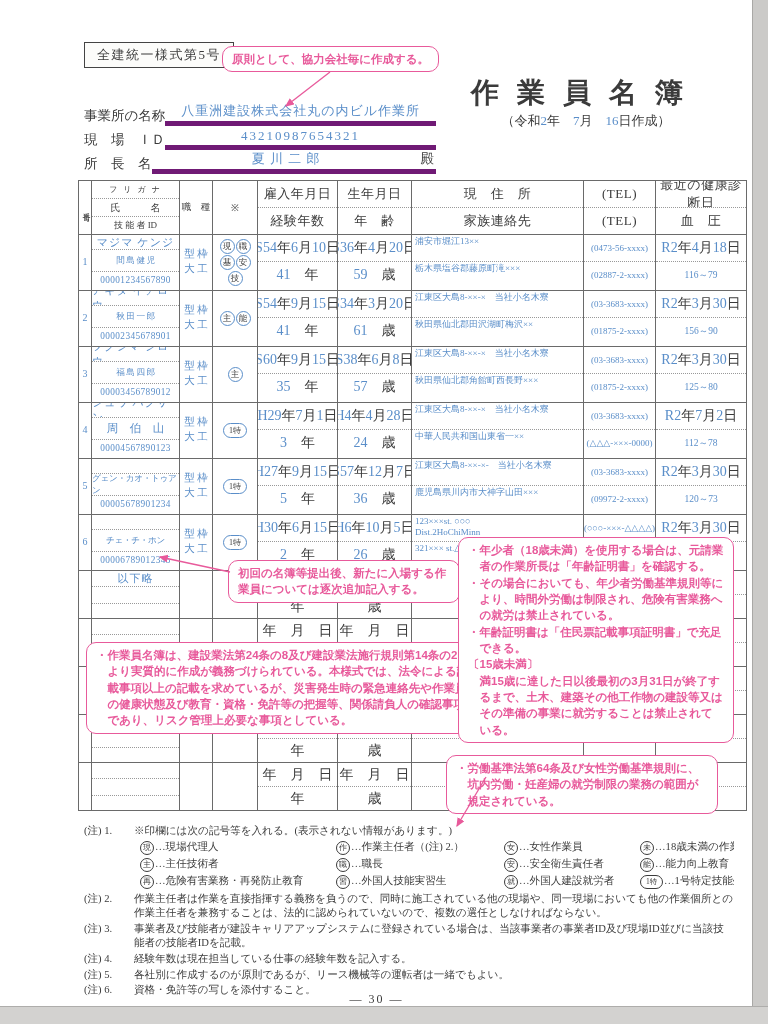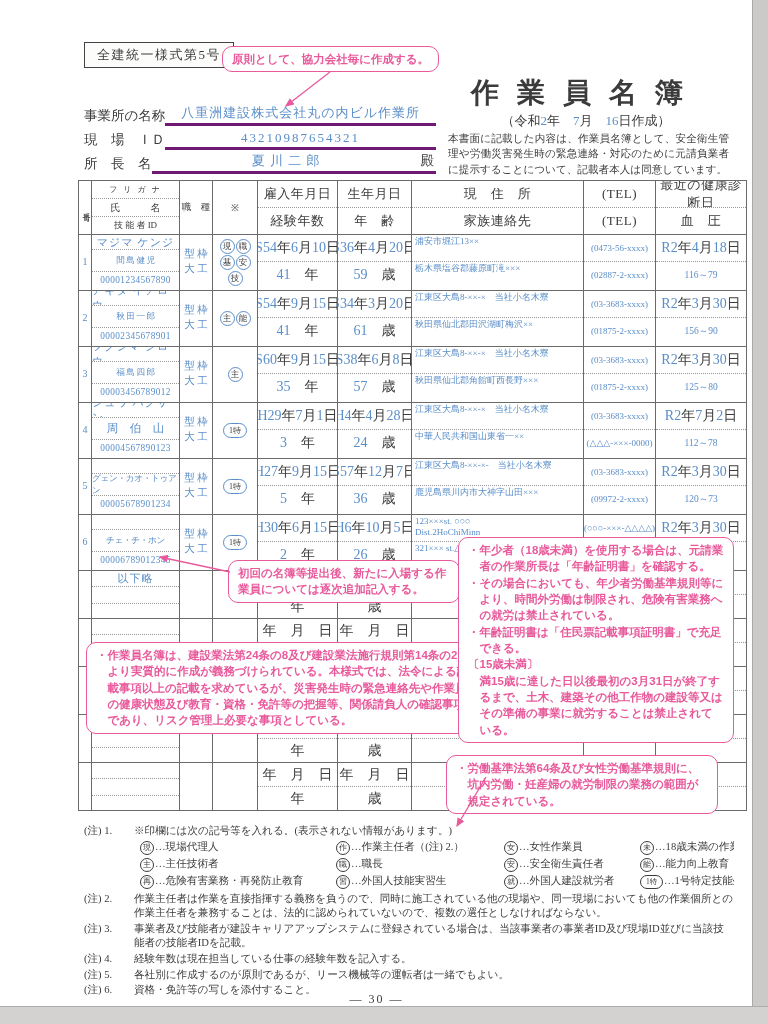--- a/index.html
+++ b/index.html
@@ -19,21 +19,21 @@
           font-family:"Liberation Sans","DejaVu Sans",sans-serif;font-weight:bold;
           font-size:11.5px;line-height:1.42;padding:4px 9px;z-index:5;}
   .bubble p{margin:0;padding-left:1em;text-indent:-1em;}
   .bubble .plain{padding-left:0;text-indent:0;}
   .bubble .sub-body{padding-left:1em;text-indent:0;}
   .arrow{z-index:6;}
 
   
   .fld{left:84px;width:352px;height:24px;display:flex;align-items:flex-end;}
   .flab{flex:none;font-size:13.5px;padding-bottom:1px;}
-  .fval{flex:1;border-bottom:3px solid #701a75;display:flex;align-items:flex-end;padding-bottom:1px;}
+  .fval{flex:1;border-bottom:5px solid #701a75;display:flex;align-items:flex-end;padding-bottom:1px;}
   .fval .v{flex:1;text-align:center;font-size:13px;letter-spacing:1px;}
   .fval .sfx{font-size:13.5px;padding-right:2px;}
 
   .title{left:448px;top:74px;width:276px;text-align:center;font-size:28px;font-weight:bold;
          letter-spacing:18px;white-space:nowrap;}
   .dateline{left:448px;top:112px;width:276px;text-align:center;font-size:13px;}
   .consent{left:448px;top:131px;width:281px;font-size:10.6px;line-height:1.44;text-align:justify;}
 
   
   table.roster{position:absolute;left:78px;top:180px;width:668px;border-collapse:collapse;
@@ -120,21 +120,20 @@
   <div class="abs fld" style="top:150px;">
     <span class="flab">所　長　名</span>
     <span class="fval">
         <span class="v hand">夏 川 二 郎</span>
       <span class="sfx">殿</span>
       </span>
   </div>
 
   <div class="abs title">作業員名簿</div>
   <div class="abs dateline"><span class="ink">（令和</span><span class="hand">2</span><span class="ink">年　</span><span class="hand">7</span><span class="ink">月　</span><span class="hand">16</span><span class="ink">日作成）</span></div>
-  <div class="abs consent">本書面に記載した内容は、作業員名簿として、安全衛生管理や労働災害発生時の緊急連絡・対応のために元請負業者に提示することについて、記載者本人は同意しています。</div>
 
   <table class="roster">
     <colgroup>
       <col style="width:13px">
         <col style="width:88px">
         <col style="width:33px">
         <col style="width:45px">
       <col style="width:80px">
         <col style="width:74px">
         <col style="width:172px">

